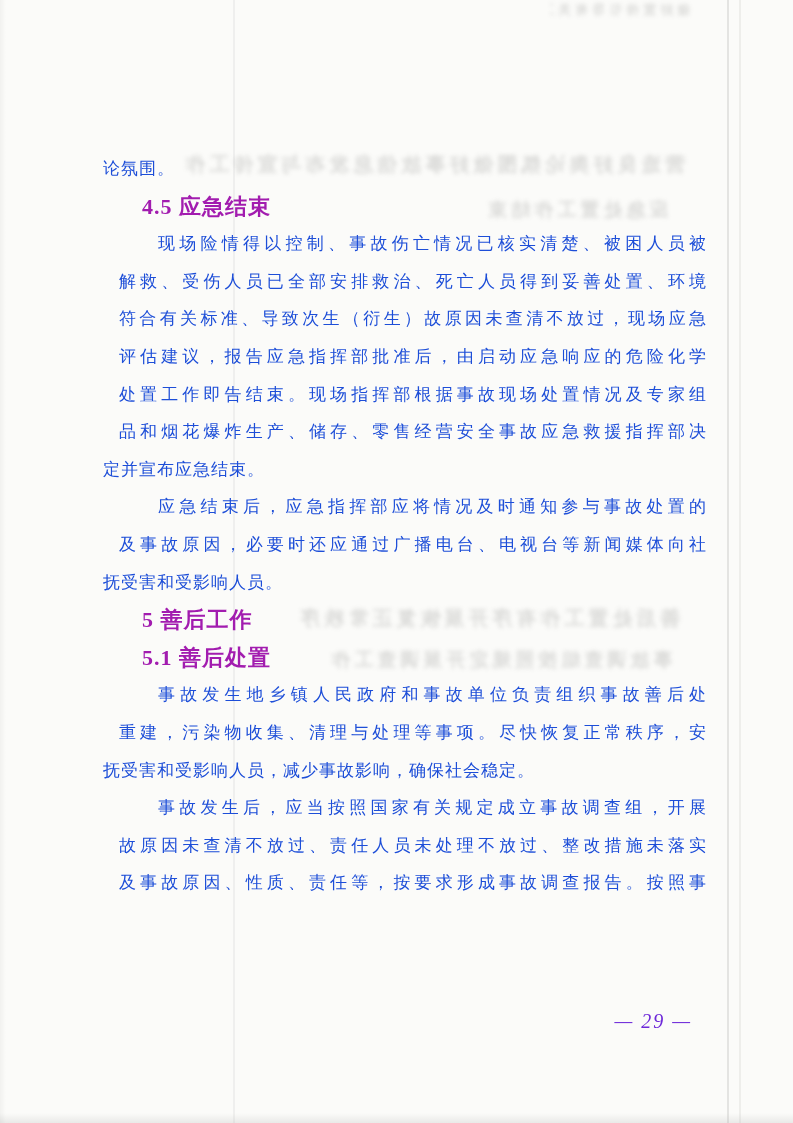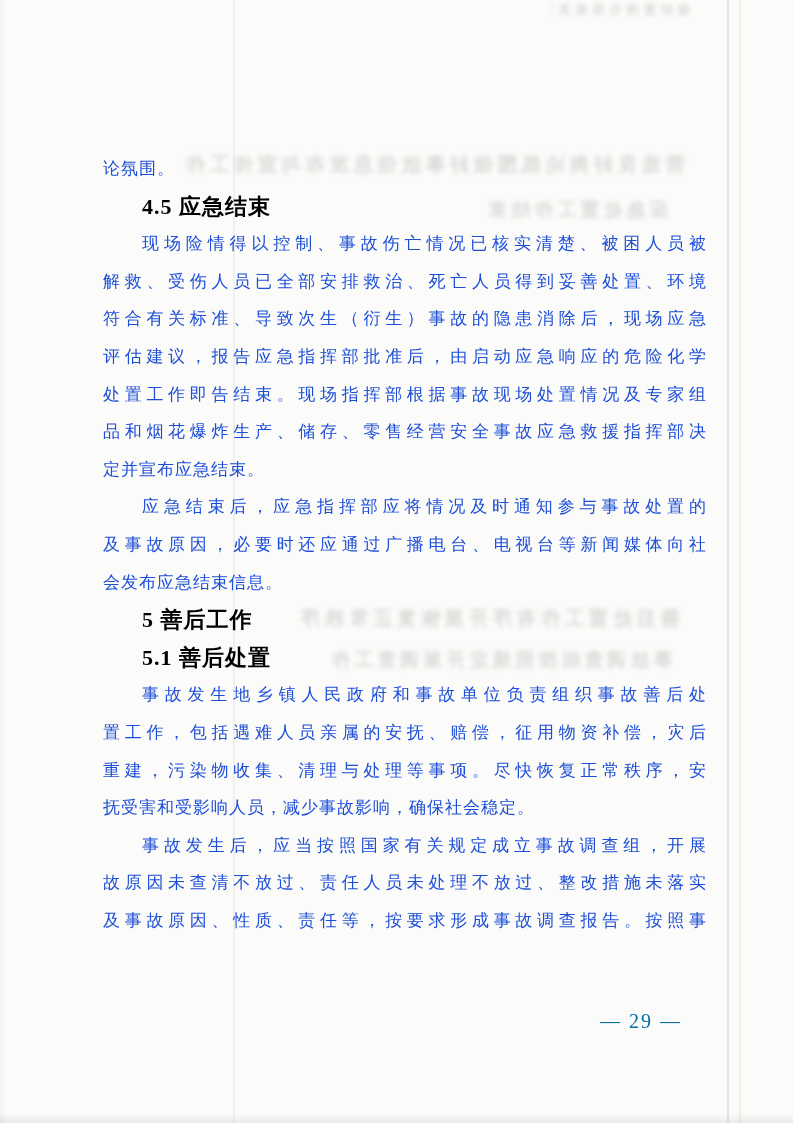--- a/index.html
+++ b/index.html
@@ -46,43 +46,45 @@
     line-height:37.6px;
     font-size:17px;
     color:#1d4ed8;
     white-space:nowrap;
   }
   .line.justify, .line.justify-indent{
     text-align:justify;
     text-align-last:justify;
     text-justify:inter-character;
     white-space:normal;
+    margin-left:16px;
   }
   .line.justify-indent{ text-indent:39px; }
   .line.heading{
     font-weight:700;
     font-size:22px;
-    color:#000000;
+    color:#a21caf;
     text-indent:39px;
     letter-spacing:1px;
   }
   .line.plain{ letter-spacing:1px; }
   .page-number{
     position:absolute;
-    left:103px;
+    left:113px;
     top:1004px;
     width:603px;
     height:34px;
     line-height:34px;
     text-align:right;
     padding-right:24px;
     box-sizing:border-box;
     font-size:20px;
     letter-spacing:2px;
-    color:#0369a1;
+    color:#6d28d9;
+    font-style:italic;
   }
   .edge-bottom{
     position:absolute;
     left:0;bottom:0;width:100%;height:10px;
     background:linear-gradient(to bottom, rgba(0,0,0,0), rgba(0,0,0,0.07));
     pointer-events:none;
   }
   .edge-left{
     position:absolute;
     left:0;top:0;height:100%;width:6px;
@@ -108,32 +110,31 @@
       <div class="ghost" style="left: 468px; top: 199px; width: 200px; height: 22px; font-size: 19px; line-height: 22px;">应急处置工作结束</div>
       <div class="ghost" style="left: 277px; top: 606px; width: 403px; height: 24px; font-size: 20px; line-height: 24px;">善后处置工作有序开展恢复正常秩序</div>
       <div class="ghost" style="left: 277px; top: 649px; width: 395px; height: 22px; font-size: 19px; line-height: 22px;">事故调查组按照规定开展调查工作</div>
     </div>
 
   <div class="textblock" id="textblock">
       <div class="line plain">论氛围。</div>
       <div class="line heading">4.5 应急结束</div>
       <div class="line justify-indent">现场险情得以控制、事故伤亡情况已核实清楚、被困人员被</div>
       <div class="line justify">解救、受伤人员已全部安排救治、死亡人员得到妥善处置、环境</div>
-      <div class="line justify">符合有关标准、导致次生（衍生）事故的隐患消除后，现场应急</div>
+      <div class="line justify">符合有关标准、导致次生（衍生）故原因未查清不放过，现场应急</div>
       <div class="line justify">评估建议，报告应急指挥部批准后，由启动应急响应的危险化学</div>
       <div class="line justify">处置工作即告结束。现场指挥部根据事故现场处置情况及专家组</div>
       <div class="line justify">品和烟花爆炸生产、储存、零售经营安全事故应急救援指挥部决</div>
       <div class="line plain">定并宣布应急结束。</div>
       <div class="line justify-indent">应急结束后，应急指挥部应将情况及时通知参与事故处置的</div>
       <div class="line justify">及事故原因，必要时还应通过广播电台、电视台等新闻媒体向社</div>
-      <div class="line plain">会发布应急结束信息。</div>
+      <div class="line plain">抚受害和受影响人员。</div>
       <div class="line heading">5 善后工作</div>
       <div class="line heading">5.1 善后处置</div>
       <div class="line justify-indent">事故发生地乡镇人民政府和事故单位负责组织事故善后处</div>
-      <div class="line justify">置工作，包括遇难人员亲属的安抚、赔偿，征用物资补偿，灾后</div>
       <div class="line justify">重建，污染物收集、清理与处理等事项。尽快恢复正常秩序，安</div>
       <div class="line plain">抚受害和受影响人员，减少事故影响，确保社会稳定。</div>
       <div class="line justify-indent">事故发生后，应当按照国家有关规定成立事故调查组，开展</div>
       <div class="line justify">故原因未查清不放过、责任人员未处理不放过、整改措施未落实</div>
       <div class="line justify">及事故原因、性质、责任等，按要求形成事故调查报告。按照事</div>
     </div>
 
   <div class="page-number">— 29 —</div>
 </div>
 

